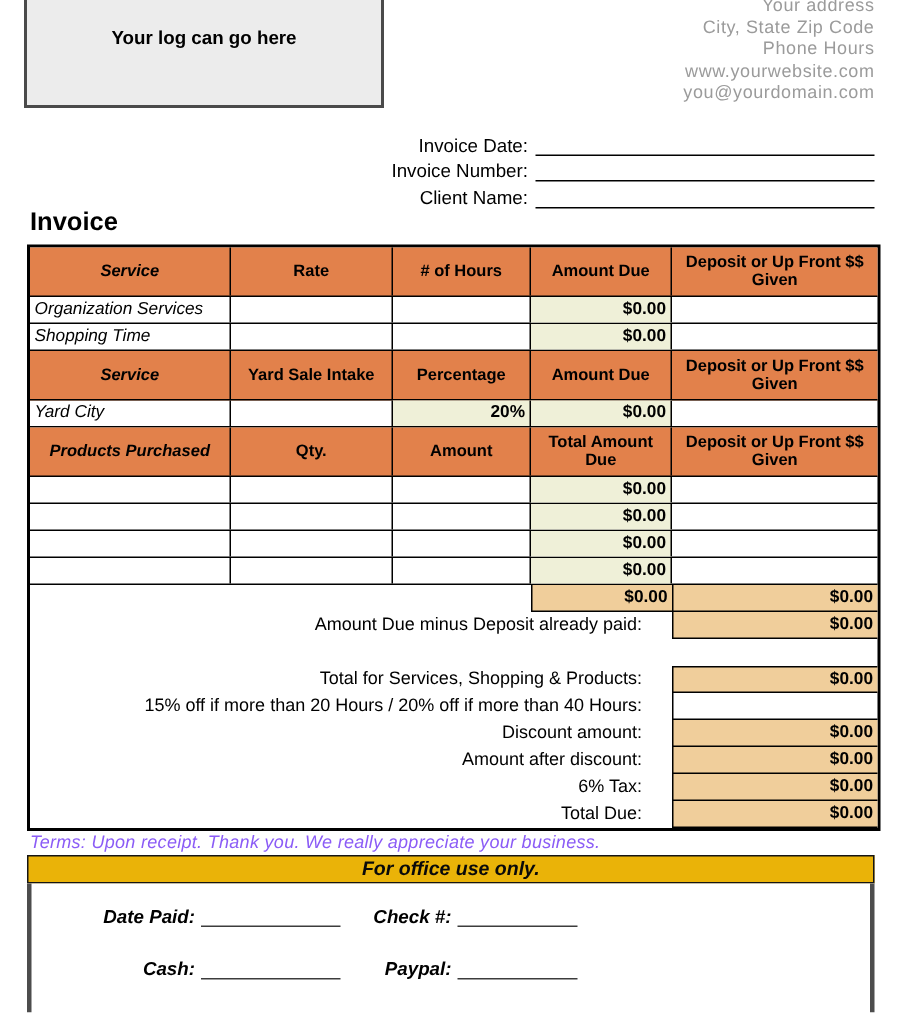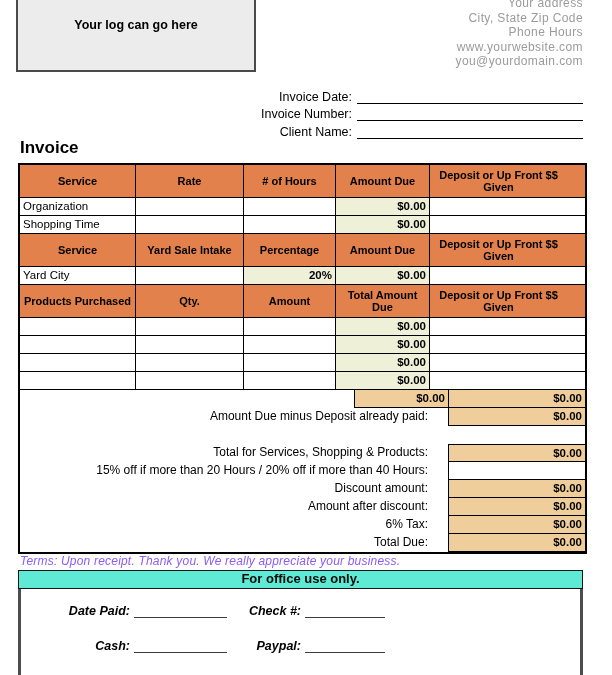--- a/index.html
+++ b/index.html
@@ -24,21 +24,21 @@
   
   .title { position:absolute; left:20px; top:138px; font-size:17px; font-weight:bold;text-align:right; }
 
   
   .invoice-table { position:absolute; left:18px; top:163px; width:569px;
     border:2px solid #000; background:#fff; }
   .trow { display:flex; height:18px; border-bottom:1px solid #000; }
   .trow.hdr { height:33px; background:#e2814b; border-bottom:1.5px solid #000; }
   .cell { height:100%; border-right:1px solid #000; font-size:11.5px;
     padding:0 3px; line-height:17px; overflow:hidden; }
-  .c1{width:116px;} .c2{width:108px;} .c3{width:92px;} .c4{width:94px;} .c5{width:137px; border-right:none;}
+  .c1{width:134px;font-style:italic;} .c2{width:108px;} .c3{width:92px;} .c4{width:94px;} .c5{width:137px; border-right:none;}
   .hdr .cell { display:flex; align-items:center; justify-content:center; text-align:center;
     font-weight:bold; font-size:11px; line-height:12.5px; padding:1px 2px; }
   .amt { text-align:right; font-weight:bold; }
   .yellow { background:#eff0d8; }
   .tan { background:#f0ce9b; }
 
   
   .srow { display:flex; height:18px; }
   .spacer { flex:1; }
   .slabel { flex:1; text-align:right; font-size:12px; line-height:17px; padding-right:20px; }
@@ -46,22 +46,22 @@
     font-size:11.5px; font-weight:bold; text-align:right; padding:0 3px; line-height:17px; }
   .vcell4 { width:94px; border-left:1px solid #000; border-bottom:1px solid #000;
     font-size:11.5px; font-weight:bold; text-align:right; padding:0 3px; line-height:17px; }
   .bt { border-top:1px solid #000; }
   .gap { height:18px; }
 
   
   .terms { position:absolute; left:20px; top:554px; font-size:12px; font-style:italic;
     color:#8b5cf6; letter-spacing:.2px; }
   .office-bar { position:absolute; left:18px; top:570px; width:565px; height:19px;
-    background:#5eead4; border:1.5px solid #151515; text-align:center;
-    font-weight:bold; font-size:13px; line-height:16px; color:#0a0a0a; }
+    background:#eab308; border:1.5px solid #151515; text-align:center;
+    font-weight:bold; font-style:italic; font-size:13px; line-height:16px; color:#0a0a0a; }
   .office-box { position:absolute; left:18px; top:589px; width:565px; height:86px;
     border-left:3px solid #4d4d4d; border-right:3px solid #4d4d4d; background:#fff; }
   .office-row { position:absolute; left:0; width:100%; height:18px; }
   .or1 { top:14px; } .or2 { top:49px; }
   .flabel { position:absolute; text-align:right; font-weight:bold; font-style:italic;
     font-size:12.5px; line-height:16px; }
   .fl1 { left:0; width:109px; } .fl2 { left:180px; width:100px; }
   .fline { position:absolute; height:15px; border-bottom:1.8px solid #3c3c3c; }
   .ln1 { left:113px; width:93px; } .ln2 { left:284px; width:80px; }
 </style>

